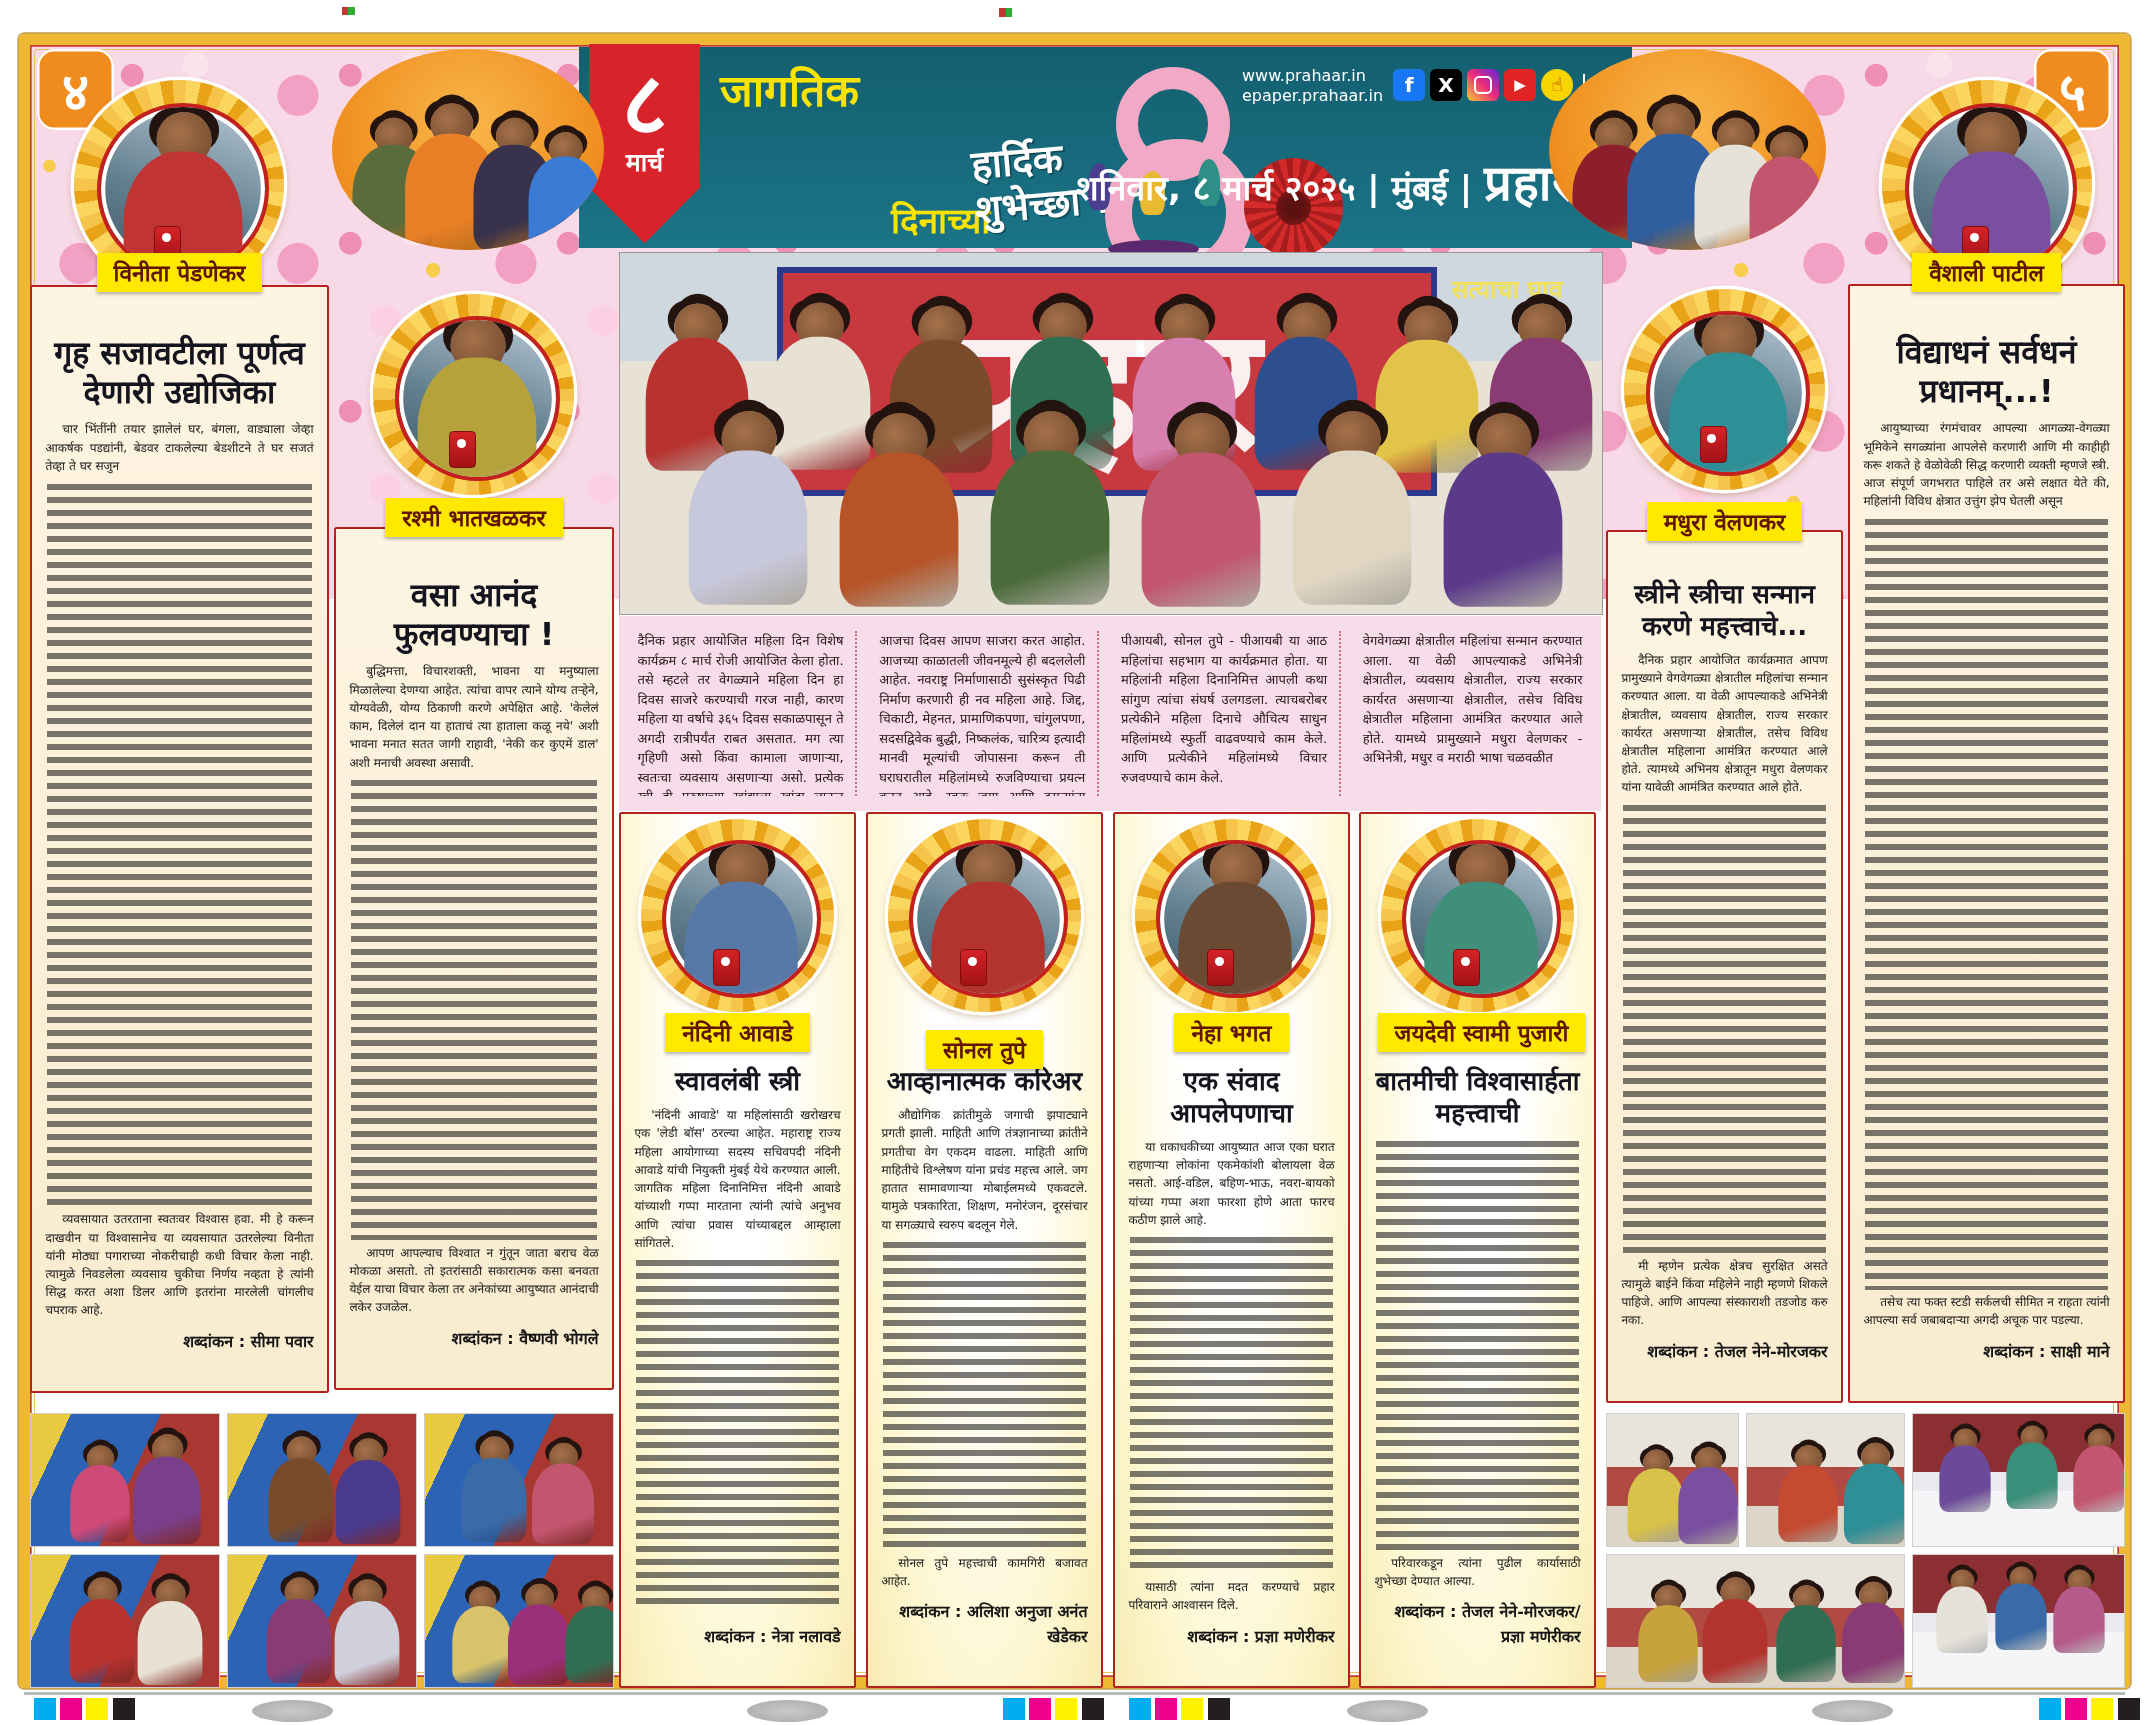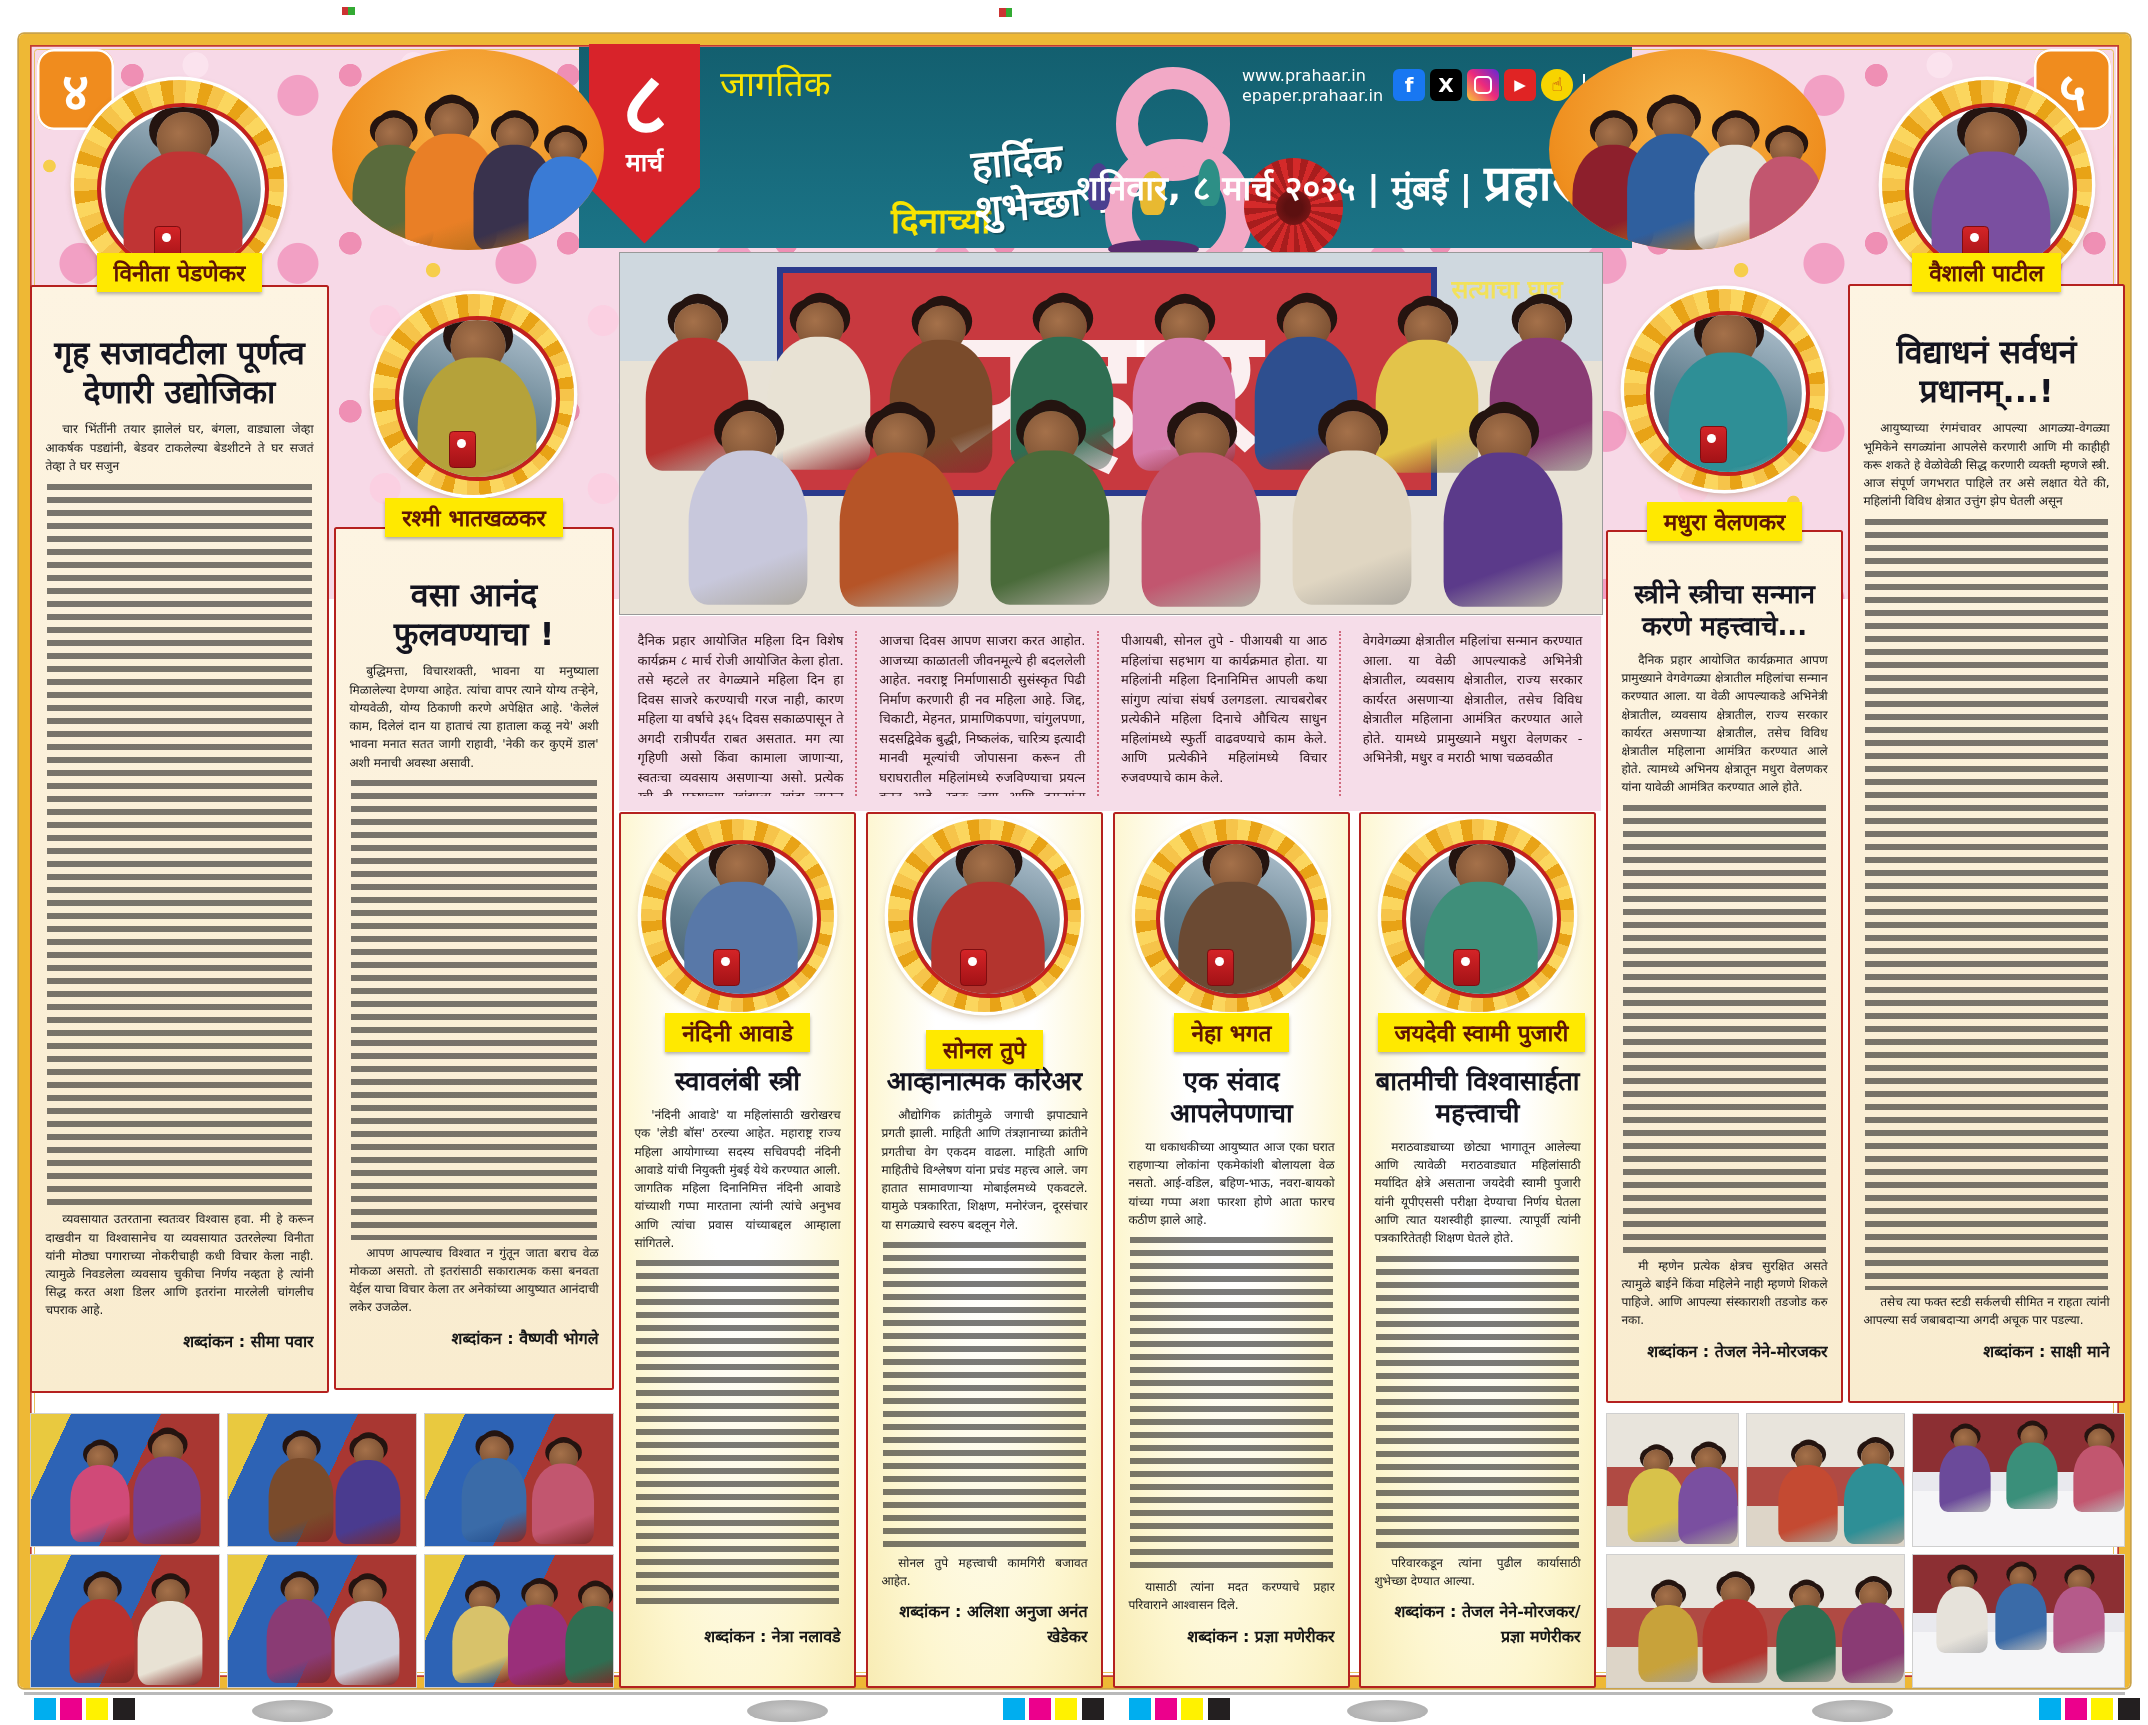--- a/index.html
+++ b/index.html
@@ -28,21 +28,21 @@
   .ell{position:absolute;top:1700px;width:81px;height:22px;border-radius:50%;
        background:radial-gradient(ellipse at 50% 50%,#c9c9c9,#a8a8a8);}
   
   .masthead{position:absolute;left:579px;top:47px;width:1053px;height:201px;
       background:linear-gradient(180deg,#135f6f,#1b7487);}
   .ribbon{position:absolute;left:10px;top:-3.4px;width:111px;height:200px;background:#d8232a;
       clip-path:polygon(0 0,100% 0,100% 72%,50% 100%,0 72%);
       display:flex;flex-direction:column;align-items:center;color:#fff;}
   .ribbon .d{font-size:87px;font-weight:900;line-height:1.1;margin-top:13.4px;}
   .ribbon .m{font-size:25px;font-weight:bold;margin-top:-8.4px;}
-  .t-top{position:absolute;left:141px;top:11.7px;color:#f8e400;font-size:35px;font-weight:400;}
+  .t-top{position:absolute;left:141px;top:11.7px;color:#f8e400;font-size:44px;font-weight:700;}
   .t-main{position:absolute;left:128px;top:37px;color:#ffffff;font-size:99px;font-weight:900;letter-spacing:1.7px;
       text-shadow:3.4px 3.4px 0 rgba(0,0,0,.25);}
   .t-sub{position:absolute;left:312px;top:149px;color:#f8e400;font-size:35px;font-weight:900;}
   .greet{position:absolute;left:394px;top:91px;color:#fff;font-weight:900;font-size:39px;line-height:1.15;
       transform:rotate(-5deg);text-shadow:1.7px 1.7px 0 rgba(0,0,0,.3);}
   .eight{position:absolute;left:507px;top:15px;width:134px;height:193px;}
   .eight .c1{position:absolute;left:30px;top:5px;width:70px;height:70px;border-radius:50%;border:22px solid #f2a9c6;}
   .eight .c2{position:absolute;left:18.5px;top:77px;width:94px;height:94px;border-radius:50%;border:27px solid #f2a9c6;}
   .eight .base{position:absolute;left:22px;bottom:-3.4px;width:91px;height:18.5px;border-radius:50%;background:#5a2a6e;}
   .eight .p{position:absolute;border-radius:50% 50% 30% 30%;}
@@ -402,21 +402,20 @@
         <span class="mic"></span>
       </div>
     </div>
     <div class="nbwrap" style="top:201px;"><span class="namebadge">नेहा भगत</span></div>
   </section>
 
   <section class="col mid-card" style="left:1359px;top:812px;width:237px;height:876px;">
     <div class="card-box" style="top:0;">
       <h2 class="headline h-md">बातमीची विश्वासार्हता महत्त्वाची</h2>
       <div class="body-txt">
-        <p>मराठवाड्याच्या छोट्या भागातून आलेल्या आणि त्यावेळी मराठवाड्यात महिलांसाठी मर्यादित क्षेत्रे असताना जयदेवी स्वामी पुजारी यांनी यूपीएससी परीक्षा देण्याचा निर्णय घेतला आणि त्यात यशस्वीही झाल्या. त्यापूर्वी त्यांनी पत्रकारितेतही शिक्षण घेतले होते.</p>
         <div class="filler"></div>
         <p>परिवारकडून त्यांना पुढील कार्यासाठी शुभेच्छा देण्यात आल्या.</p>
         <div class="byline">शब्दांकन : तेजल नेने-मोरजकर/प्रज्ञा मणेरीकर</div>
       </div>
     </div>
     <div class="mandala" style="left:22px;top:6.7px;width:193px;height:193px;">
       <div class="petals"></div>
       <div class="photo">
         <span class="fig" style="--c:#3f8f7a;--s:2.1">
             <span class="fh"></span>

